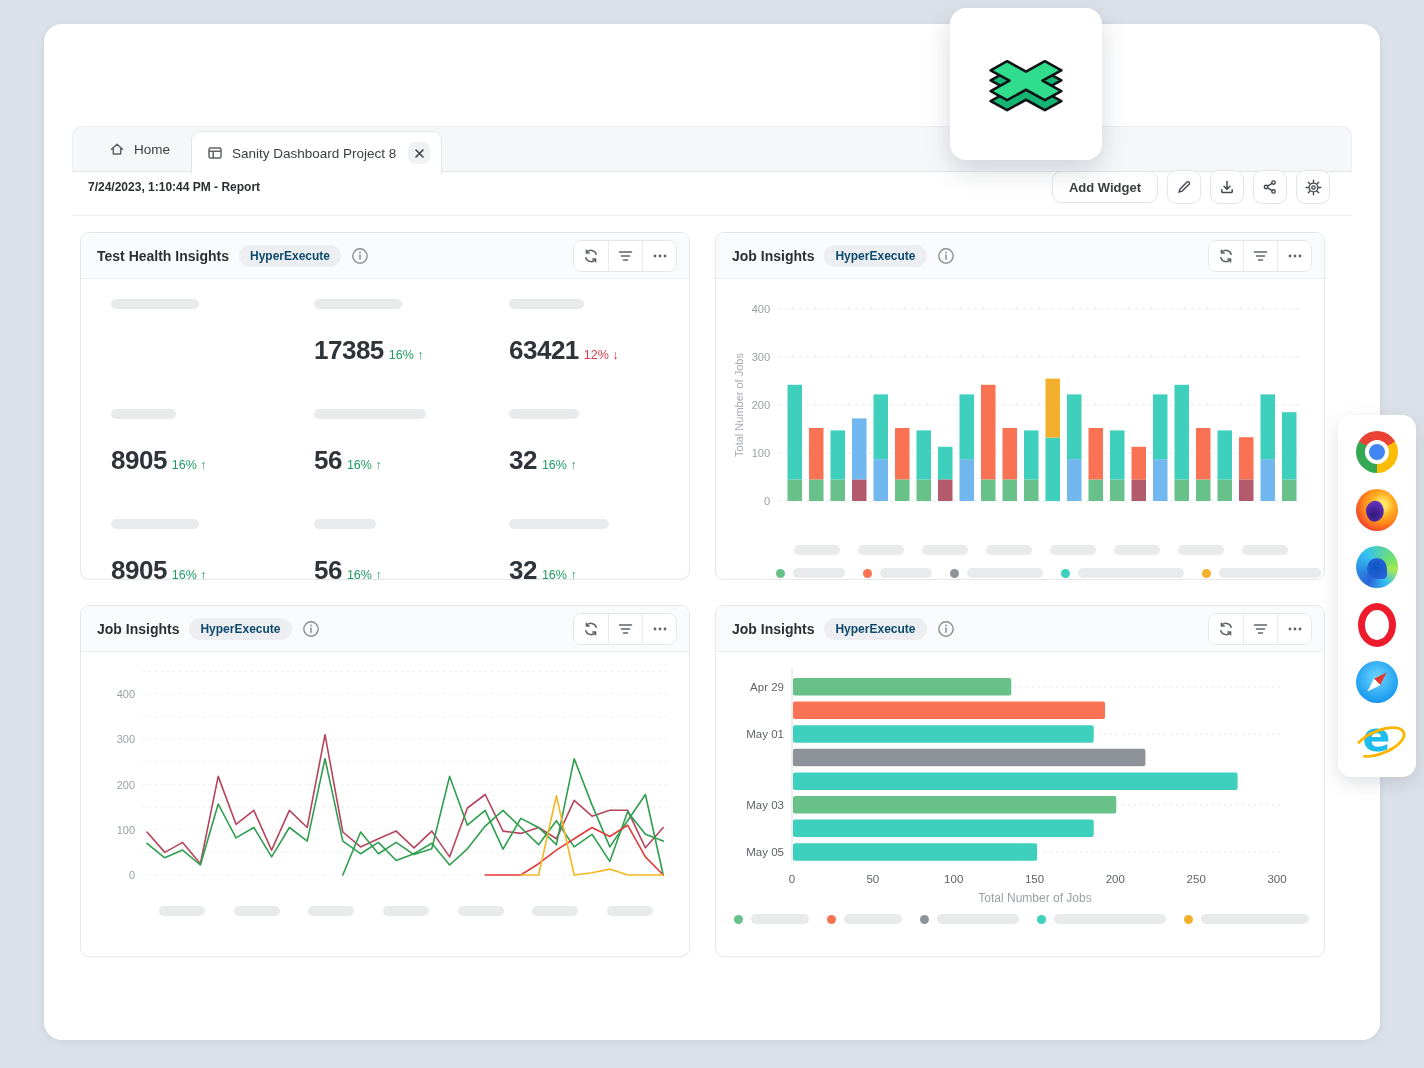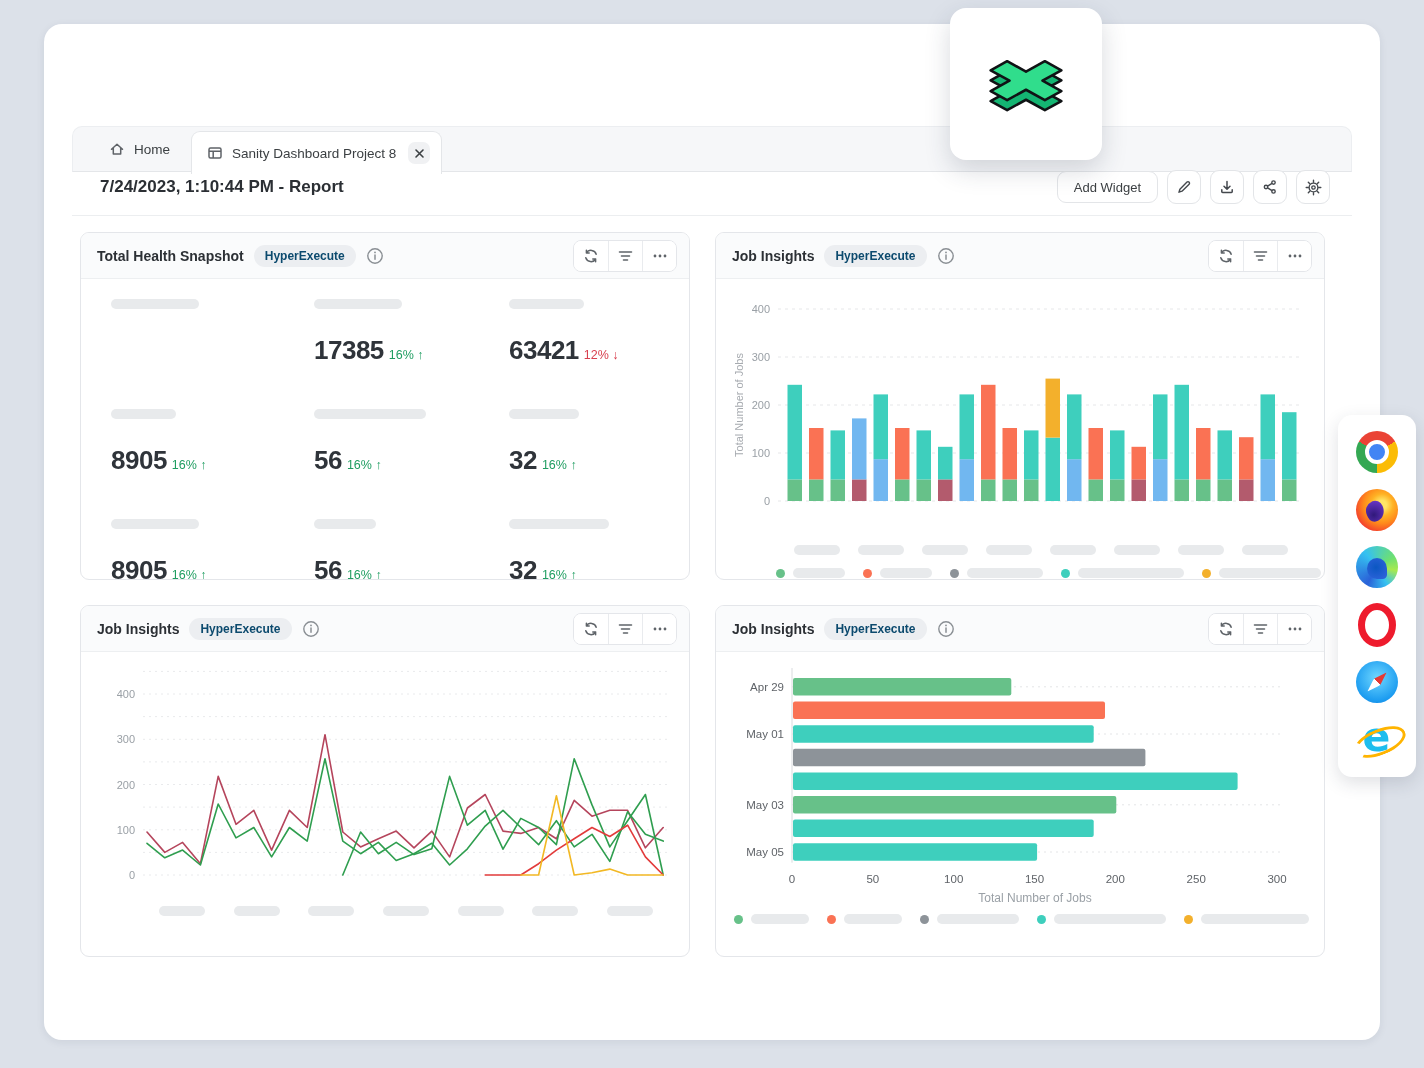--- a/index.html
+++ b/index.html
@@ -22,24 +22,24 @@
   .home-tab{position:absolute;left:36px;top:0;height:100%;display:flex;align-items:center;gap:9px;
        color:#3c4043;font-size:13.5px;cursor:pointer}
   .active-tab{position:absolute;left:118px;top:4px;height:43px;background:#fff;
        border:1px solid #e4e6e9;border-bottom:none;border-radius:9px 9px 0 0;
        display:flex;align-items:center;gap:9px;padding:0 11px 0 15px;
        font-size:13.5px;color:#3c4043;z-index:2;box-sizing:border-box}
   .tab-close{width:22px;height:22px;border-radius:7px;background:#f0f1f3;
        display:flex;align-items:center;justify-content:center;margin-left:3px;cursor:pointer}
   
   .toolbar{position:absolute;left:28px;top:141px;width:1280px;height:44px;display:flex;align-items:center}
-  .report-title{margin-left:28px;font-size:17px;font-weight:700;color:#2b2f34}
+  .report-title{margin-left:16px;font-size:12px;font-weight:700;color:#2b2f34}
   .toolbar-actions{margin-left:auto;margin-right:22px;display:flex;align-items:center;gap:9px}
   .btn-add{height:32px;padding:0 16px;border:1px solid #e3e5e8;border-radius:9px;background:#fff;
-       font-size:13px;font-weight:400;color:#3c4043;cursor:pointer;font-family:inherit}
+       font-size:13px;font-weight:700;color:#3c4043;cursor:pointer;font-family:inherit}
   .icon-btn{width:32px;height:32px;border:1px solid #e3e5e8;border-radius:9px;background:#fff;
        display:flex;align-items:center;justify-content:center;cursor:pointer}
   .toolbar-divider{position:absolute;left:28px;top:191px;width:1280px;height:1px;background:#eceef0}
   
   .widget{position:absolute;background:#fff;border:1px solid #e4e6ea;border-radius:9px;box-sizing:border-box;overflow:hidden}
   #w-snapshot{left:36px;top:208px;width:610px;height:348px}
   #w-bar{left:671px;top:208px;width:610px;height:348px}
   #w-line{left:36px;top:581px;width:610px;height:352px}
   #w-hbar{left:671px;top:581px;width:610px;height:352px}
   .widget-header{height:45px;display:flex;align-items:center;padding:0 12px 0 16px;background:#fafbfc;
@@ -159,21 +159,21 @@
             <circle cx="8.5" cy="8.5" r="1.7" fill="none" stroke="#44484d" stroke-width="1.3"></circle>
             <path d="M8.5 1.2v2.1M8.5 13.7v2.1M1.2 8.5h2.1M13.7 8.5h2.1M3.3 3.3l1.5 1.5M12.2 12.2l1.5 1.5M13.7 3.3l-1.5 1.5M4.8 12.2l-1.5 1.5" stroke="#44484d" stroke-width="1.4" stroke-linecap="round"></path>
           </svg>
       </div>
     </div>
   </div>
   <div class="toolbar-divider"></div>
 
   <div class="widget" id="w-snapshot">
     <div class="widget-header">
-      <span class="widget-title">Total Health Snapshot</span>
+      <span class="widget-title">Test Health Insights</span>
       <span class="badge">HyperExecute</span>
       <span class="info-icon">
           <svg width="18" height="18" viewBox="0 0 18 18">
             <circle cx="9" cy="9" r="7.2" fill="none" stroke="#8a8f94" stroke-width="1.4"></circle>
             <path d="M9 8v4.2" stroke="#8a8f94" stroke-width="1.5" stroke-linecap="round"></path>
             <circle cx="9" cy="5.4" r=".9" fill="#8a8f94"></circle>
           </svg>
         </span>
       <div class="widget-actions">
         <button class="wa-btn">

